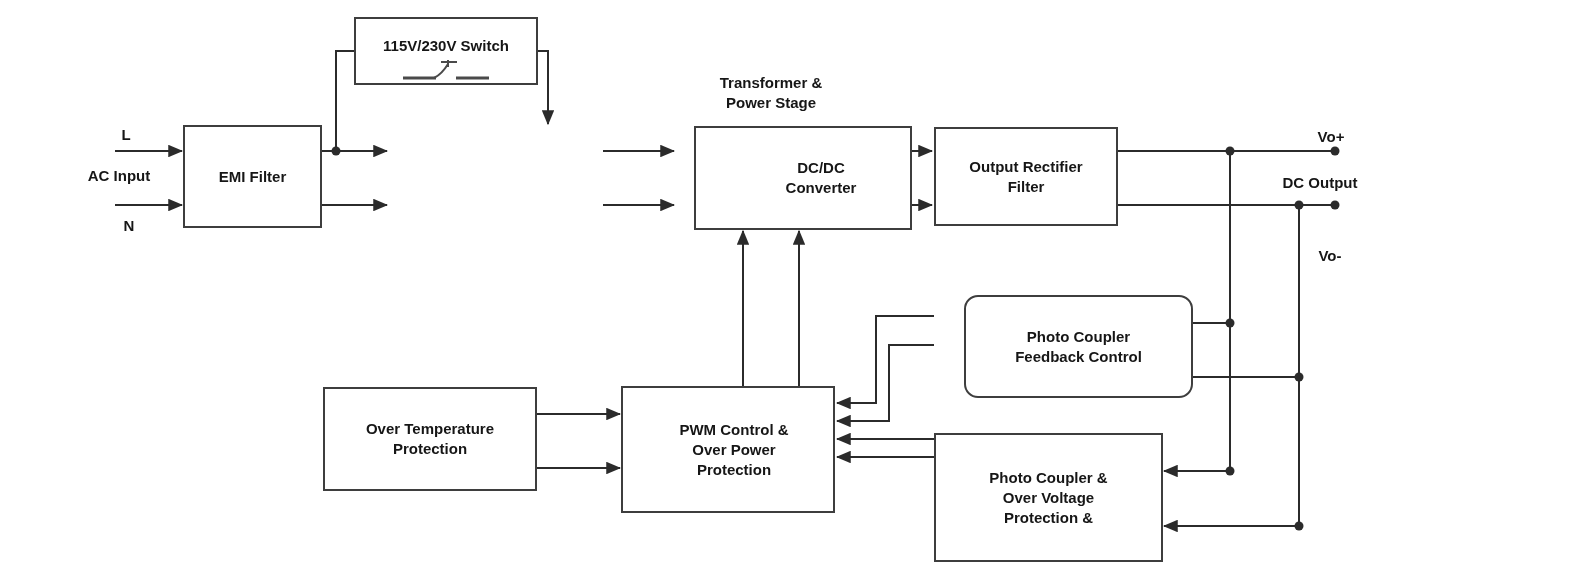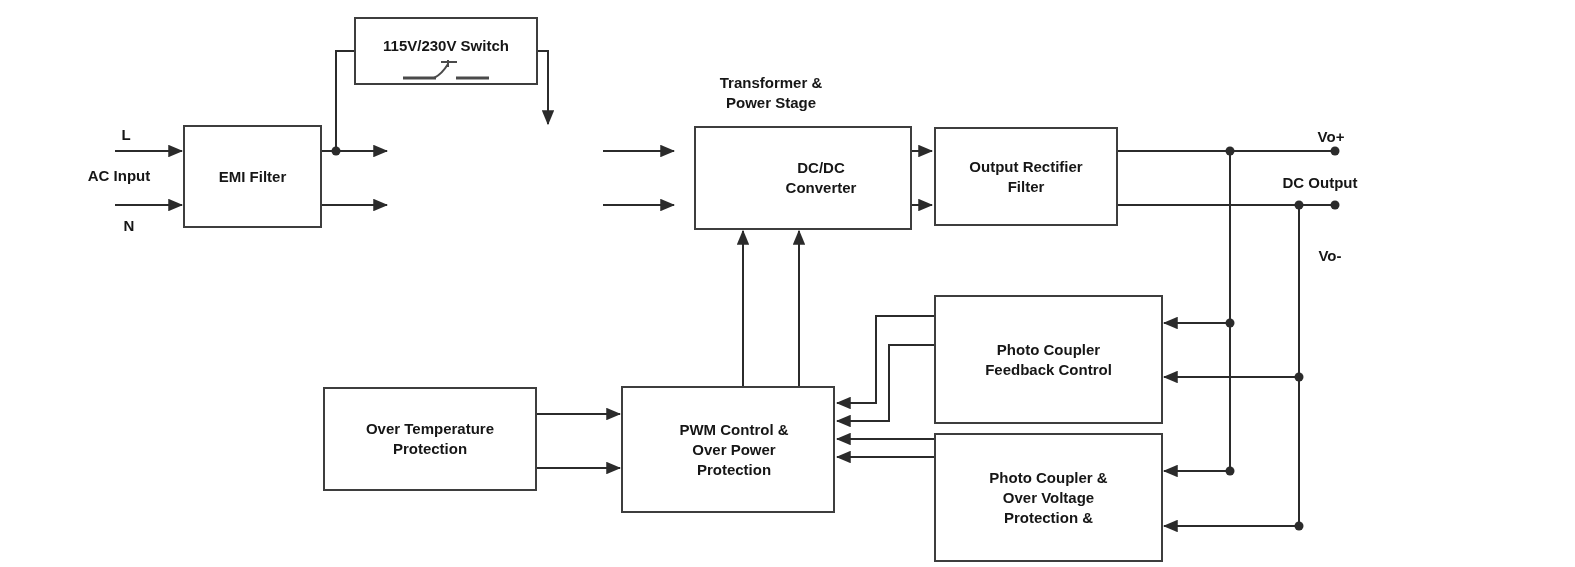--- a/index.html
+++ b/index.html
@@ -34,21 +34,21 @@
     line-height: 20px;
   }
   .block-label { white-space: pre-line; }
   #b-switch  { left: 354px; top: 17px;  width: 184px; height: 68px; justify-content: flex-start; padding-top: 17px; }
   #b-emi     { left: 183px; top: 125px; width: 139px; height: 103px; }
   #b-acdc    { left: 388px; top: 125px; width: 216px; height: 103px; }
   #b-dcdc    { left: 694px; top: 126px; width: 218px; height: 104px; padding-left: 36px; }
   #b-orf     { left: 934px; top: 127px; width: 184px; height: 99px;  }
   #b-otp     { left: 323px; top: 387px; width: 214px; height: 104px; }
   #b-pwm     { left: 621px; top: 386px; width: 214px; height: 127px; padding-left: 12px; }
-  #b-pcfc    { left: 934px; top: 295px; width: 229px; height: 129px; }
+  #b-pcfc    { left: 964px; top: 295px; width: 229px; height: 103px; border-radius: 14px; }
   #b-pcov    { left: 934px; top: 433px; width: 229px; height: 129px; }
   .switch-glyph { margin-top: 1px; }
   .switch-glyph path { stroke: #4a4a4a; fill: none; }
   .float-label {
     position: absolute;
     transform: translate(-50%, -50%);
     font-weight: bold;
     font-size: 15px;
     line-height: 20px;
     white-space: pre-line;

